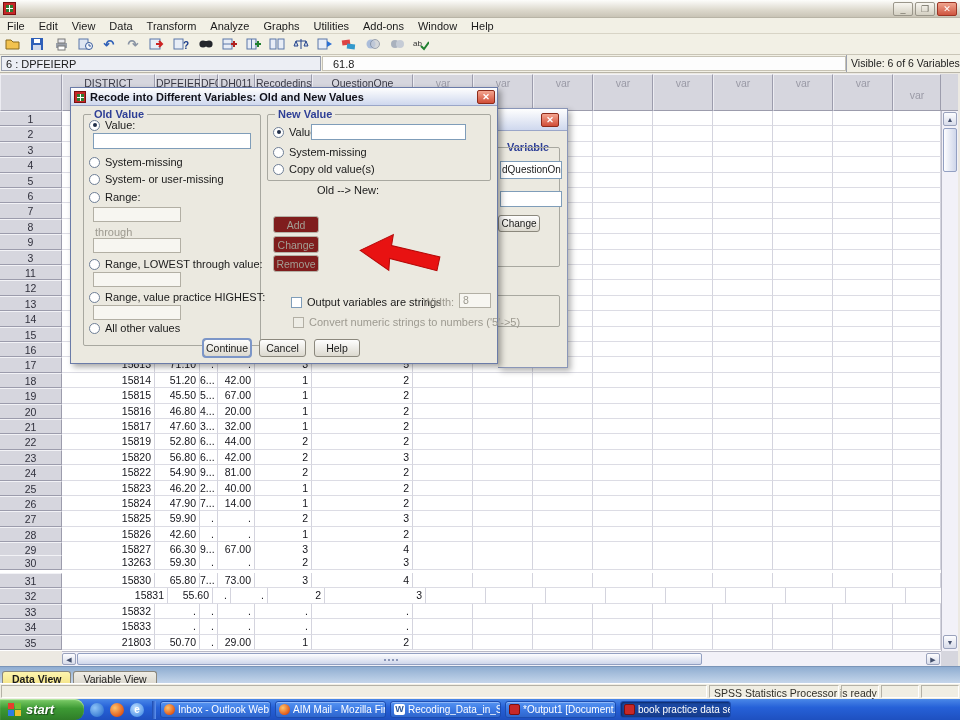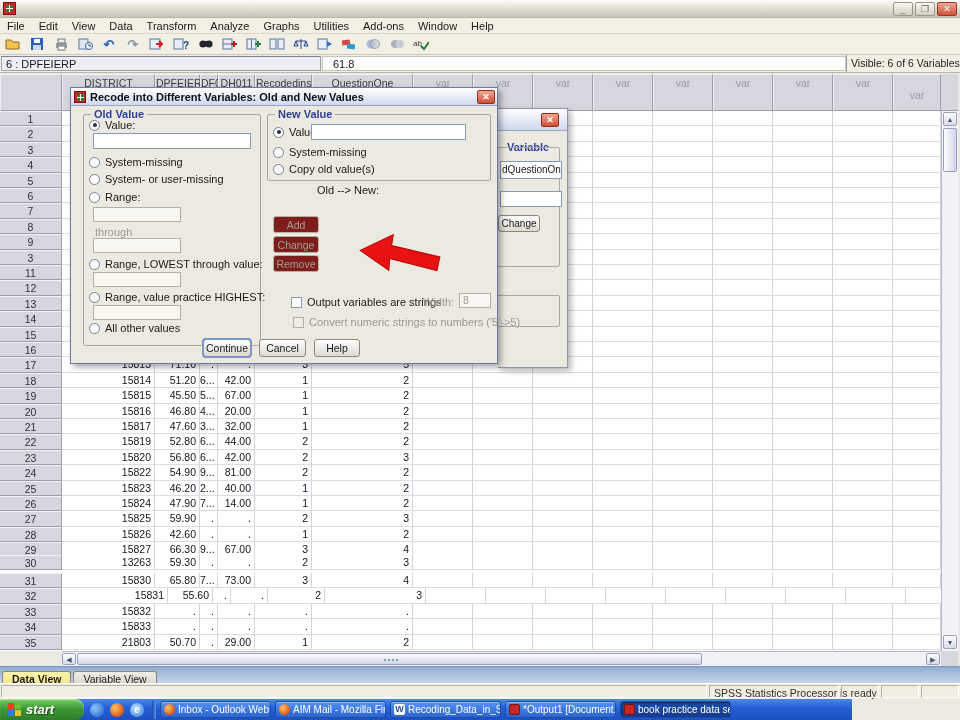--- a/index.html
+++ b/index.html
@@ -68,21 +68,21 @@
   .slab{position:absolute;white-space:nowrap;}
   
   .dlg2{left:498px;top:108px;width:70px;height:260px;background:#ebe9e0;border:1px solid #8a96b8;border-left:none;box-shadow:3px 3px 6px rgba(0,0,0,.3);z-index:5;overflow:hidden;}
   
   .tabstrip{left:0;top:666px;width:960px;height:23px;background:linear-gradient(#8fadd1,#d9e5f4);border-top:1px solid #7a95b8;display:flex;align-items:center;}
   .tab{height:15px;padding:1px 9px 0 9px;border:1px solid #8a877c;border-bottom:none;border-radius:3px 3px 0 0;background:linear-gradient(#efede6,#d9d6cb);margin-left:2px;white-space:nowrap;font-size:10.5px;}
   .tab.active{background:linear-gradient(#fdf5b0,#f3e282);font-weight:bold;}
   .statusbar{left:0;top:683px;width:960px;height:16px;background:#f0eee3;border-top:1px solid #fff;display:flex;}
   .spane{border:1px solid;border-color:#b5b2a7 #fff #fff #b5b2a7;margin:1px;padding:1px 4px;white-space:nowrap;font-size:10.5px;color:#33312a;}
   
-  .taskbar{left:0;top:699px;width:852px;height:21px;background:linear-gradient(#4a88e8,#2661d8 40%,#1e50c0);display:flex;align-items:center;z-index:30;}
+  .taskbar{left:0;top:699px;width:960px;height:21px;background:linear-gradient(#4a88e8,#2661d8 40%,#1e50c0);display:flex;align-items:center;z-index:30;}
   .startbtn{height:21px;width:84px;border-radius:0 9px 9px 0;background:linear-gradient(#7fce6a,#3d9a34 45%,#2f7d28);display:flex;align-items:center;box-shadow:inset 0 1px 1px #b8e8a8;}
   .startbtn span{color:#fff;font-weight:bold;font-style:italic;font-size:13px;margin-left:4px;text-shadow:1px 1px 1px #1c4c18;}
   .winflag{width:14px;height:13px;margin-left:8px;background:
     linear-gradient(#e53e2e,#e53e2e) 0 0/6px 6px no-repeat,
     linear-gradient(#6fbf3a,#6fbf3a) 7px 0/6px 6px no-repeat,
     linear-gradient(#2e7de5,#2e7de5) 0 7px/6px 6px no-repeat,
     linear-gradient(#efc02e,#efc02e) 7px 7px/6px 6px no-repeat;}
   .qlicon{width:14px;height:14px;border-radius:50%;margin-left:6px;}
   .qsep{width:4px;height:18px;margin-left:8px;background:linear-gradient(90deg,#1b49ae,#5f93f0);}
   .taskbtn{height:17px;width:111px;margin-left:4px;border-radius:3px;background:linear-gradient(#5694f2,#3a77e2 55%,#2f66cc);border:1px solid #1c4cb0;display:flex;align-items:center;gap:3px;padding:0 3px;color:#fff;font-size:10px;white-space:nowrap;overflow:hidden;box-shadow:inset 0 1px 0 #8cb6f8;}

